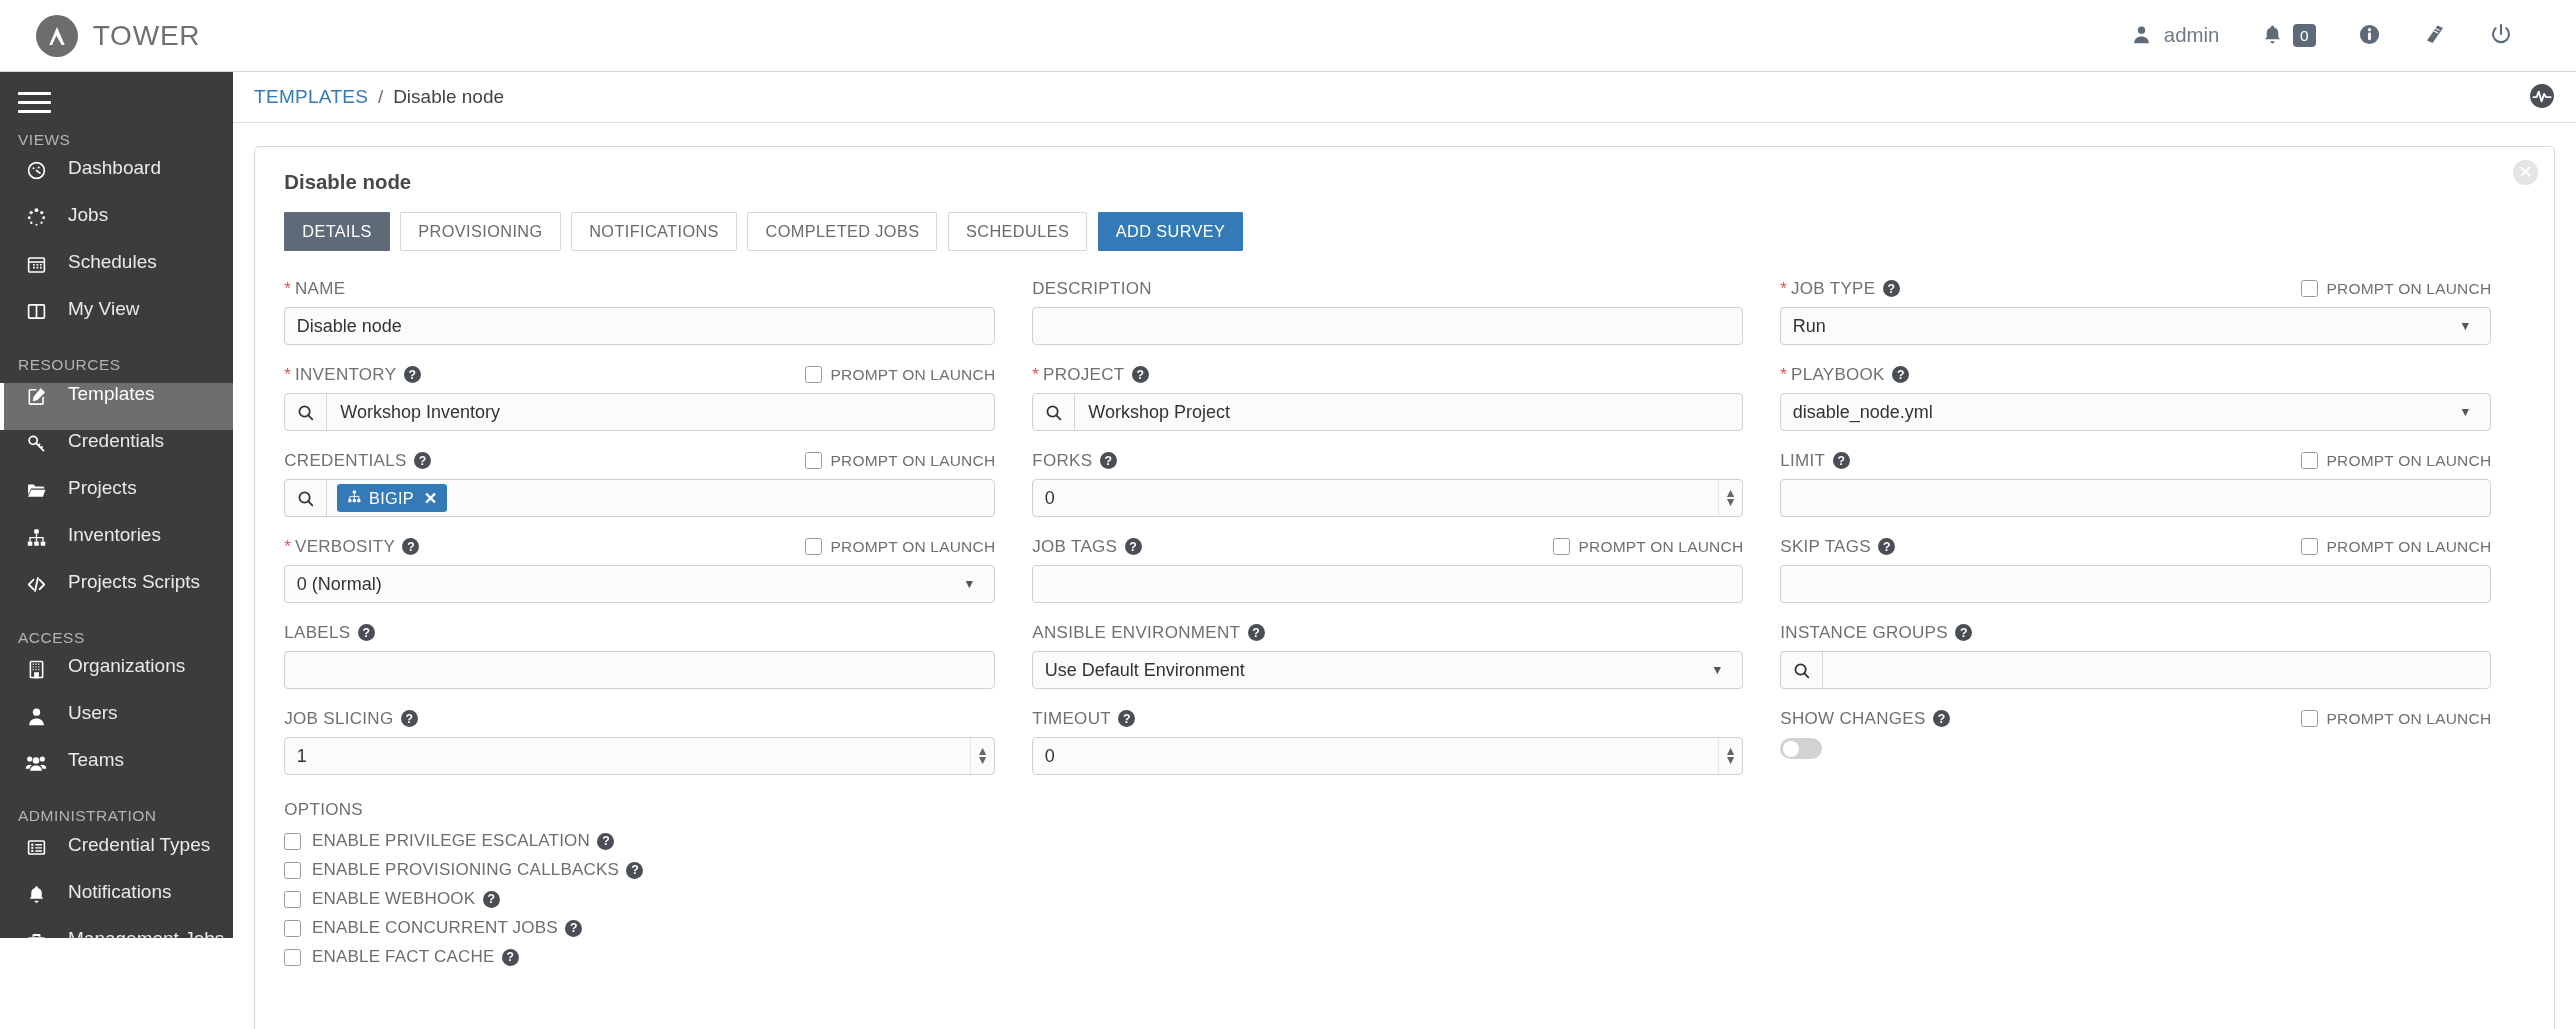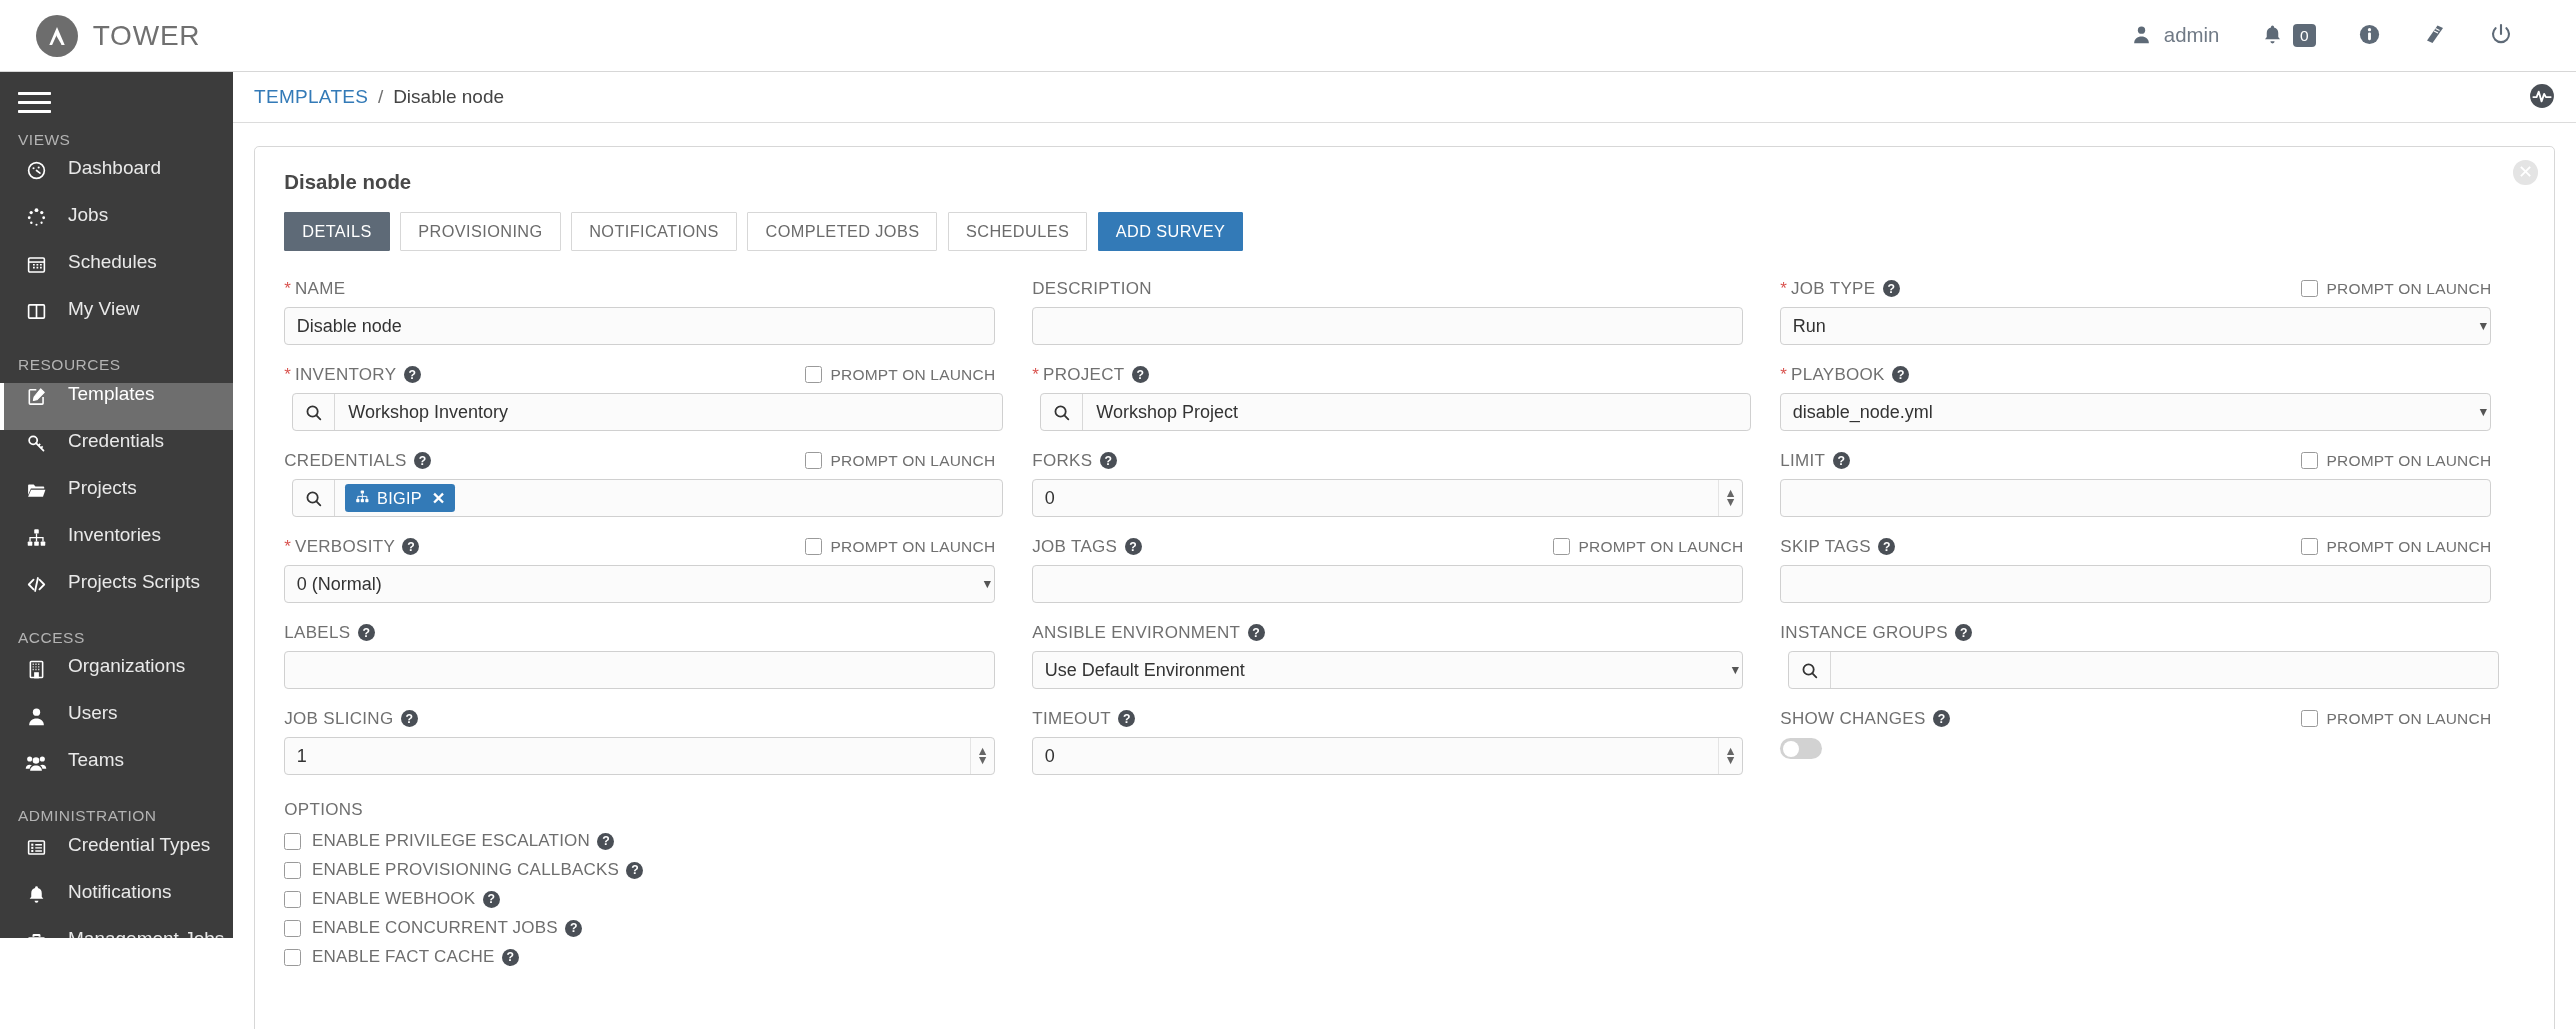--- a/index.html
+++ b/index.html
@@ -156,25 +156,25 @@
     font-size: 15.5px; color: #707070; margin-left: 8.2px;
     letter-spacing: 0.2px; white-space: nowrap;
   }
 
   .ctrl {
     height: 38px; border: 0.8px solid #d0d0d0; border-radius: 4.1px;
     background: #fbfbfb; display: flex; align-items: center;
     font-size: 18px; color: #333333; padding: 0 11.4px;
     width: 100%;
   }
-  .ctrl.sel { padding-right: 1px; }
+  .ctrl.sel { padding-right: 19px; }
   .caret {
     margin-left: auto; color: #555555; font-size: 12.3px;
   }
-  .ctrl.search { padding: 0; overflow: hidden; margin-left: 8px; }
+  .ctrl.search { padding: 0; overflow: hidden; }
   .search-btn {
     width: 42px; height: 36px; display: flex;
     align-items: center; justify-content: center;
     border-right: 0.8px solid #d8d8d8; cursor: pointer; flex: 0 0 42px;
   }
   .search-val { padding-left: 13px; font-size: 18px; color: #333333; }
   .ctrl.num { padding-right: 0; }
   .spin {
     margin-left: auto; width: 24.5px; height: 36px;
     display: flex; flex-direction: column; justify-content: center;

